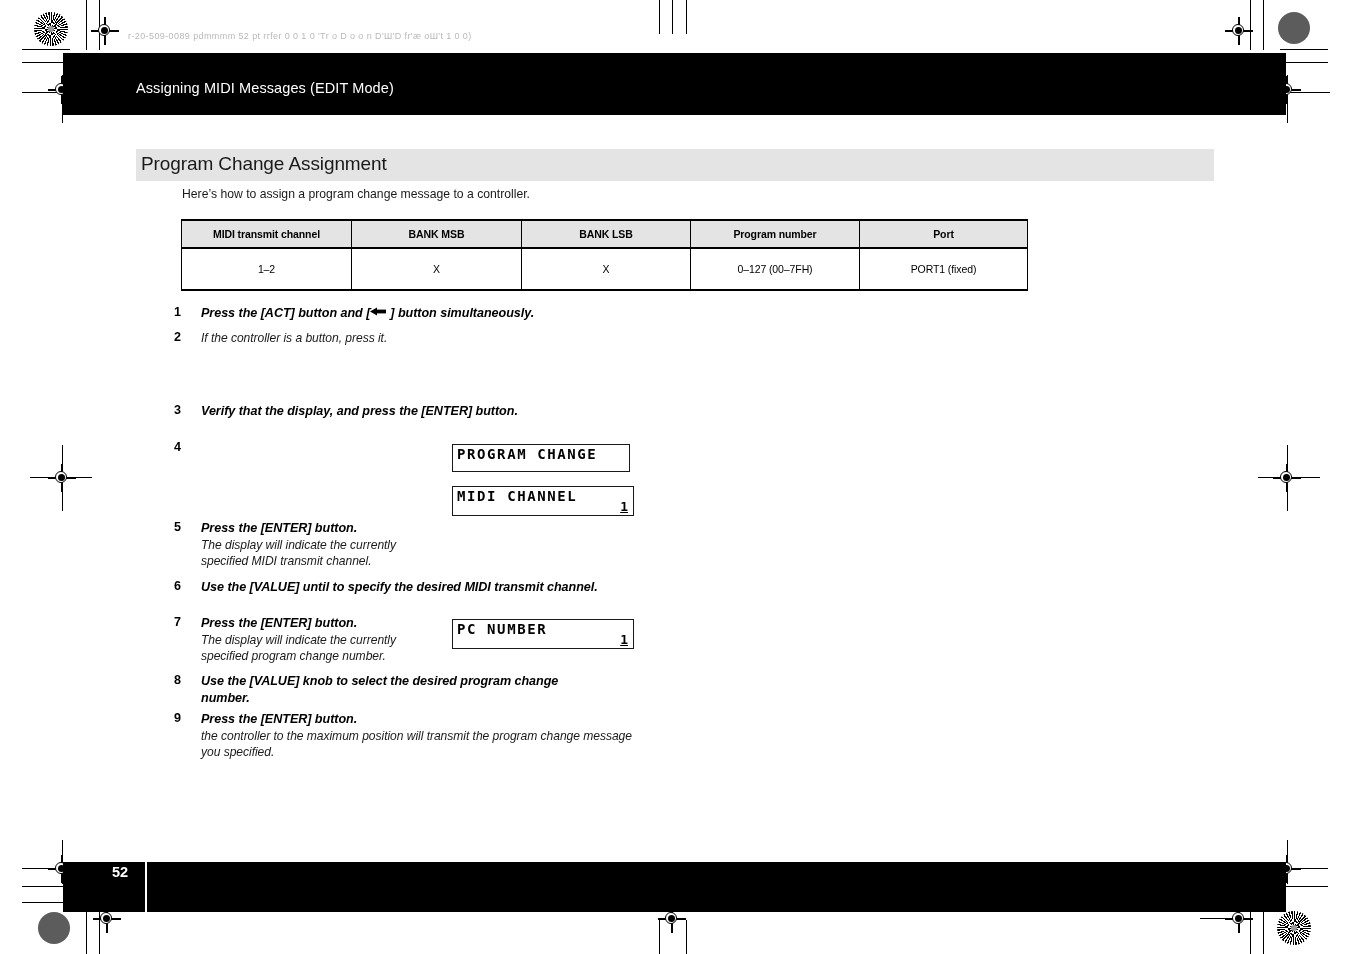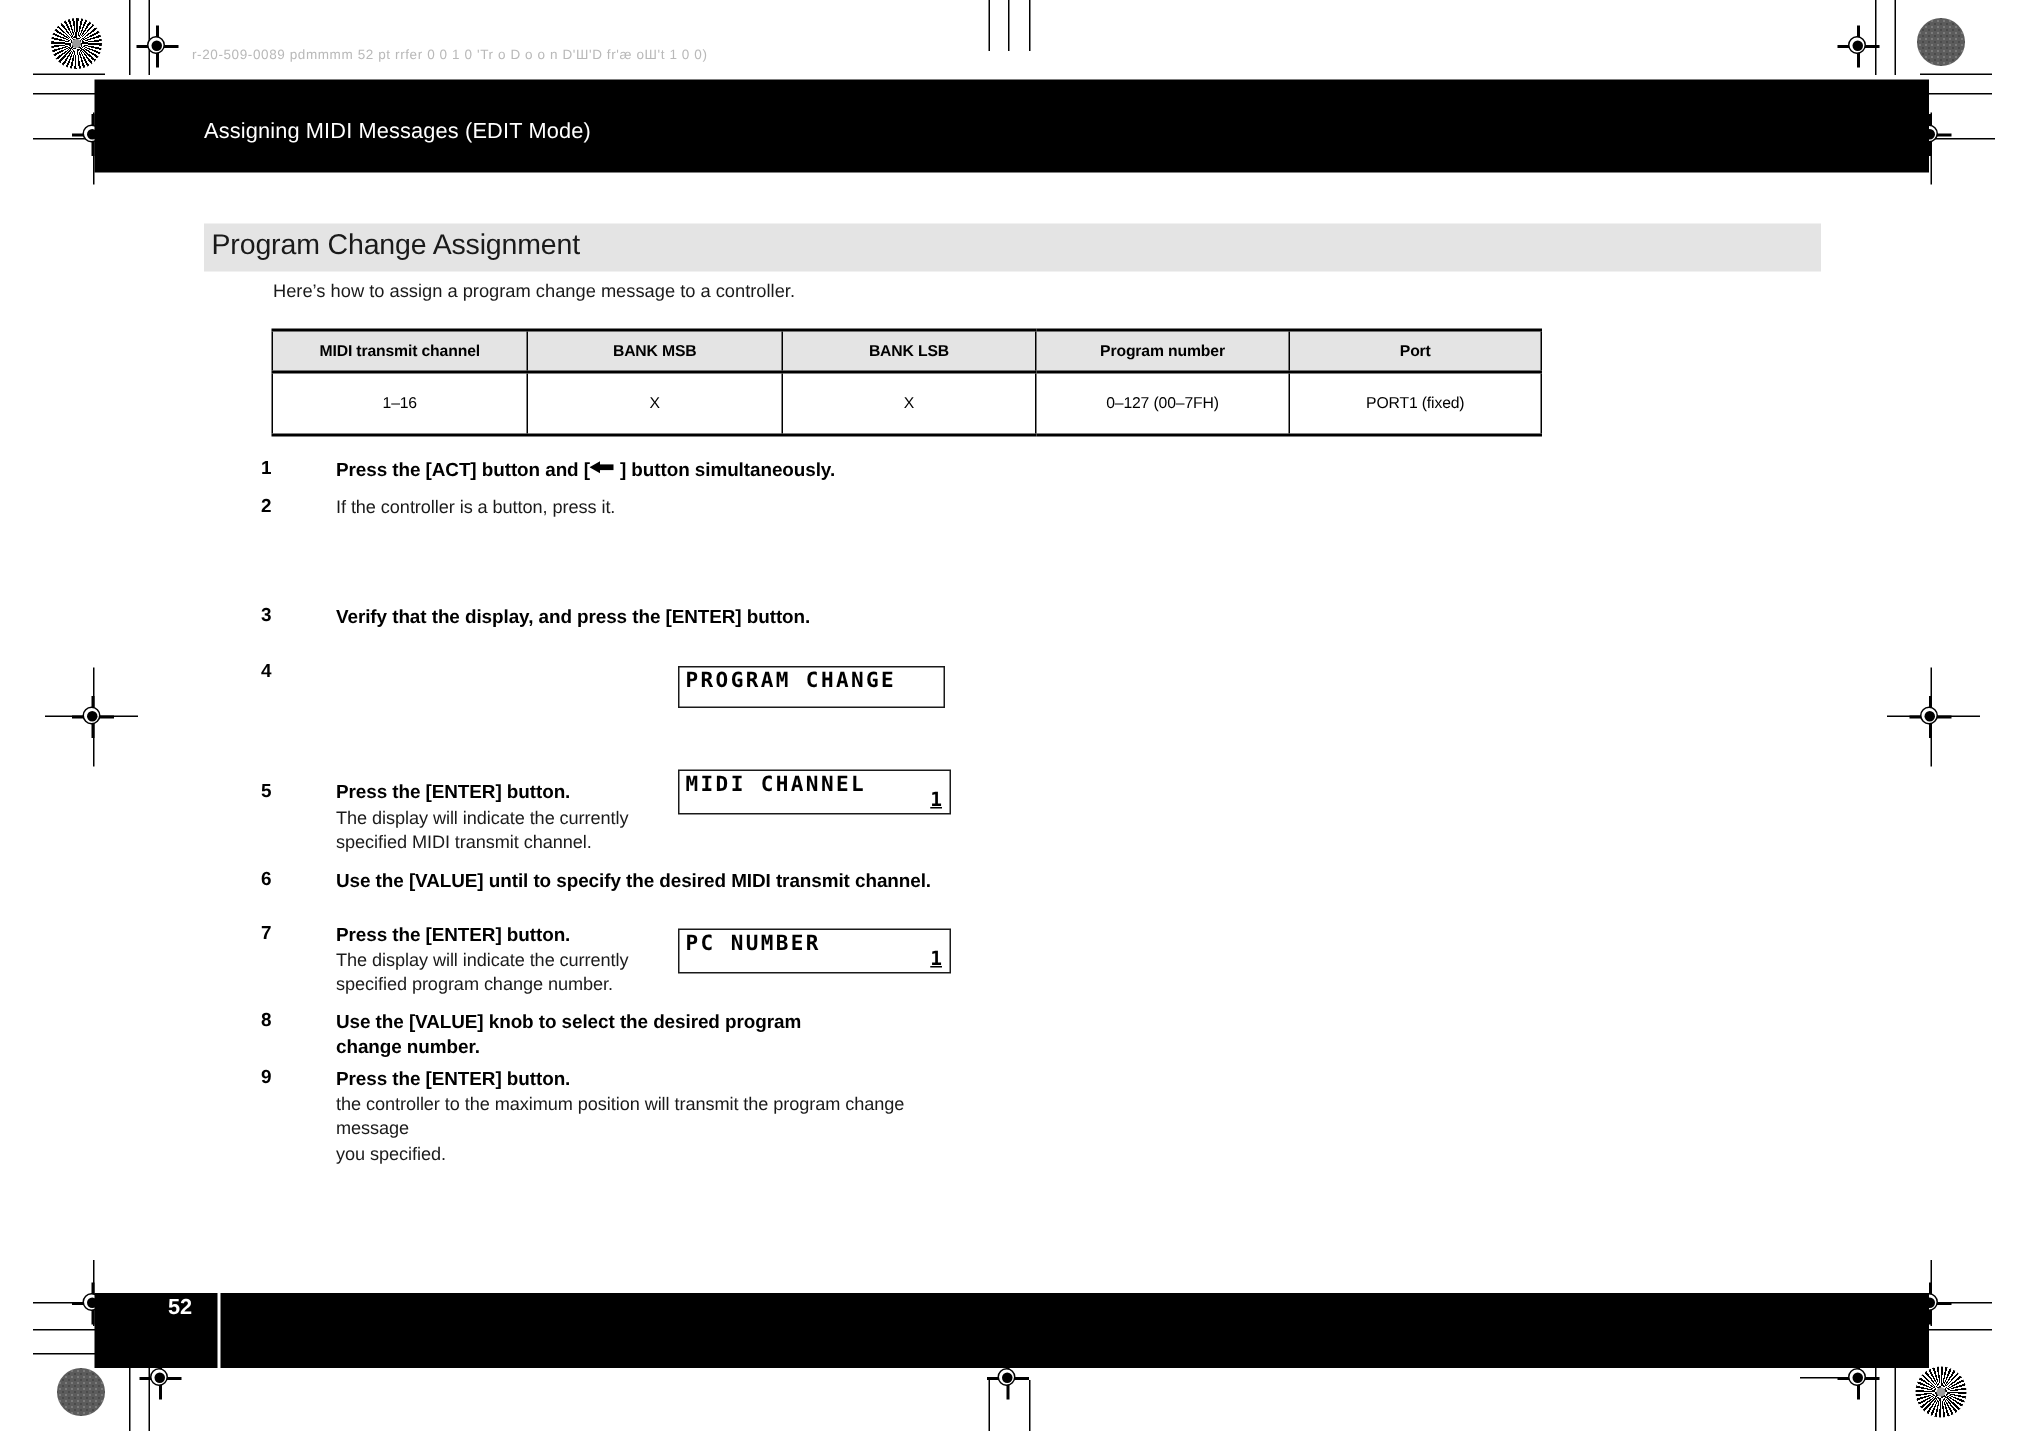--- a/index.html
+++ b/index.html
@@ -192,21 +192,22 @@
   }
   .step .num {
     position: absolute;
     left: 0; top: 0;
     width: 18px;
     font-size: 12.6px;
     font-weight: bold;
     color: #000;
   }
   .step .body {
-    margin-left: 50px;
+    margin-left: 27px;
+    font-style: italic;
   }
   .step .head {
     font-size: 12.6px;
     font-weight: bold;
     color: #000;
     line-height: 16.5px;
     letter-spacing: -0.05px;
   }
   .step .sub {
     font-size: 12.1px;
@@ -379,21 +380,21 @@
     <tr>
       <th style="width:169px">MIDI transmit channel</th>
       <th style="width:169px">BANK MSB</th>
       <th style="width:168px">BANK LSB</th>
       <th style="width:168px">Program number</th>
       <th style="width:167px">Port</th>
     </tr>
   </thead>
   <tbody>
     <tr>
-      <td>1–16</td>
+      <td>1–2</td>
       <td>X</td>
       <td>X</td>
       <td>0–127 (00–7FH)</td>
       <td>PORT1 (fixed)</td>
     </tr>
   </tbody>
 </table>
 
 <div class="step" style="top:305px; width:500px;">
   <span class="num">1</span>
@@ -461,21 +462,21 @@
     <div class="head">Press the [ENTER] button.</div>
     <div class="sub">the controller to the maximum position will transmit the program change message</div>
     <div class="sub">you specified.</div>
   </div>
 </div>
 
 <div class="lcd" style="left:452px; top:444px; width:178px; height:28px;">
   <span class="line1">PROGRAM CHANGE</span>
 </div>
 
-<div class="lcd" style="left:452px; top:513px; width:182px; height:30px;">
+<div class="lcd" style="left:452px; top:486px; width:182px; height:30px;">
   <span class="line1">MIDI CHANNEL</span>
   <span class="line2">1</span>
 </div>
 
 <div class="lcd" style="left:452px; top:619px; width:182px; height:30px;">
   <span class="line1">PC NUMBER</span>
   <span class="line2">1</span>
 </div>
 
 <div class="footer-bar"></div>

